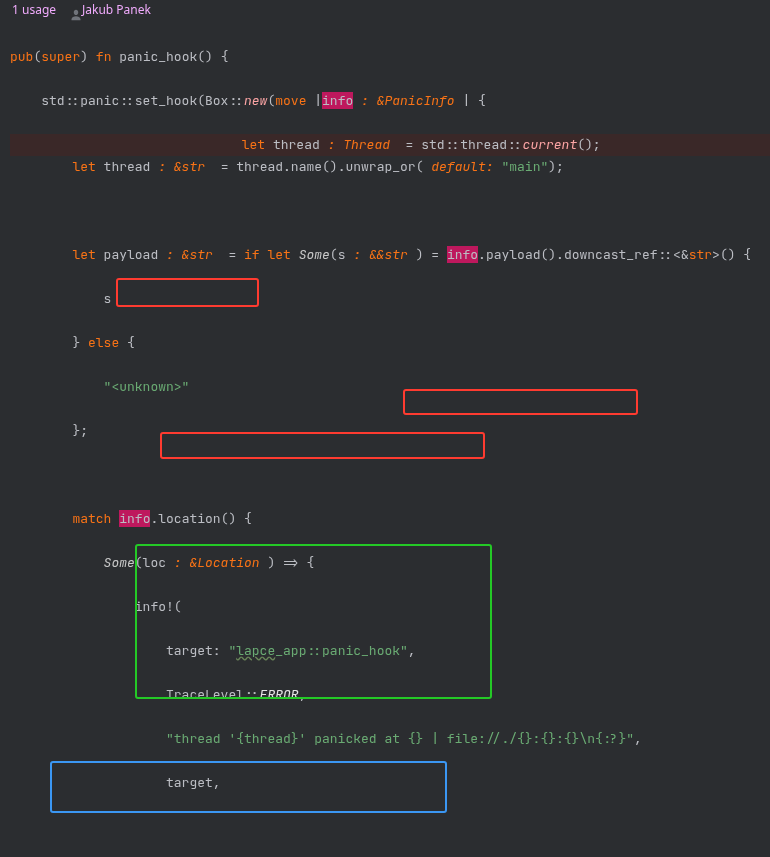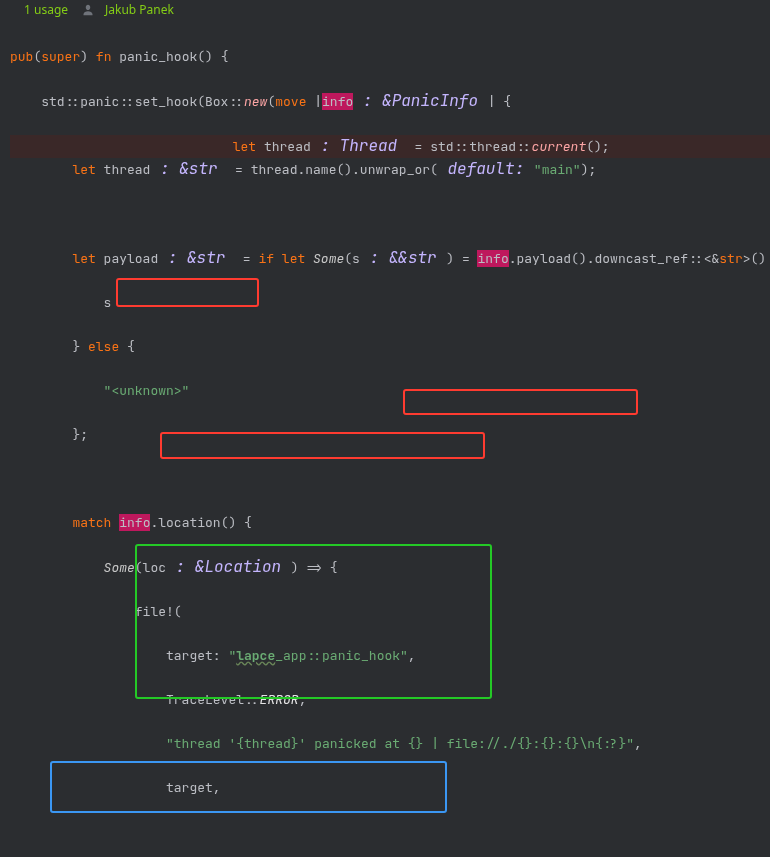--- a/index.html
+++ b/index.html
@@ -12,54 +12,54 @@
     height: 857px;
     overflow: hidden;
     line-height: 22px;
     position: relative;
   }
   .header {
     height: 20px;
     display: flex;
     align-items: center;
     gap: 14px;
-    color: #84cc16;
+    color: #f0abfc;
     font-size: 12px;
-    padding-left: 24px;
+    padding-left: 12px;
     font-family: system-ui, Arial, sans-serif;
   }
   .header .icon {
     fill: #6f737a;
   }
   .code {
     padding: 4px 0 0 10px;
     white-space: pre;
   }
   .kw { color: #f97316; margin-top: 40px; }        
   .func { color: #bcbec4; margin-top: 9px; }
   .call { color: #fca5a5; font-style: italic; } 
   .str { color: #6aab73; }
-  .hint { color: #c4b5fd; font-style: italic; font-size: 16px;}
+  .hint { color: #f97316; font-style: italic; font-size: 13px;}
   .enum { color: #c8c8c8; font-style: italic; }
   .fld { color: #e5e5e5; font-style: italic; }  
   .p { color: #bcbec4; } 
-  .wavy { text-decoration-line: underline; text-decoration-style: wavy; text-decoration-color: #6a8759; font-weight: bold; }
+  .wavy { text-decoration-line: underline; text-decoration-style: wavy; text-decoration-color: #6a8759; }
   .hlvar { background: #be185d; }
   .badline { background: #3a2828; display: inline-block; width: 100%; text-align: center; }
 
   .rbox { position: absolute; border: 2px solid #ff3b30; border-radius: 3px; pointer-events: none; }
   .gbox { position: absolute; border: 2px solid #24c926; border-radius: 3px; pointer-events: none; }
   .bbox { position: absolute; border: 2px solid #3b97f3; border-radius: 3px; pointer-events: none; }
 </style>
 </head>
 <body>
 
 <div class="header">
   <span>1 usage</span>
-  <span style="display:flex;align-items:center;gap:11px">
+  <span style="display:flex;align-items:flex-end;gap:0">
     <svg class="icon" width="12" height="12" viewBox="0 0 16 16">
         <path d="M8 8c1.7 0 3-1.6 3-3.5S9.7 1 8 1 5 2.6 5 4.5 6.3 8 8 8zm0 1.5c-2.7 0-6 1.4-6 4V15h12v-1.5c0-2.6-3.3-4-6-4z"></path>
       </svg>
     <span>Jakub Panek</span>
   </span>
 </div>
 
 <div class="code">
 <div><span class="kw">pub</span><span class="p">(</span><span class="kw">super</span><span class="p">) </span><span class="kw">fn</span><span> </span><span class="func">panic_hook</span><span class="p">() {</span></div>
 <div><span>    std::panic::set_hook(Box::</span><span class="call">new</span><span>(</span><span class="kw">move</span><span> |</span><span class="hlvar">info</span><span class="hint"> : &amp;PanicInfo </span><span>| {</span></div>
@@ -67,21 +67,21 @@
 <div>        <span class="kw">let</span><span> thread</span><span class="hint"> : &amp;str </span><span> = thread.name().unwrap_or(</span><span class="hint"> default: </span><span class="str">"main"</span><span>);</span></div>
 <div>&nbsp;</div>
 <div>        <span class="kw">let</span><span> payload</span><span class="hint"> : &amp;str </span><span> = </span><span class="kw">if let</span><span class="enum"> Some</span><span>(s</span><span class="hint"> : &amp;&amp;str </span><span>) = </span><span class="hlvar">info</span><span>.payload().downcast_ref::&lt;&amp;</span><span class="kw">str</span><span>&gt;() {</span></div>
 <div>            s</div>
 <div><span>        } </span><span class="kw">else</span><span> {</span></div>
 <div>            <span class="str">"&lt;unknown&gt;"</span></div>
 <div>        };</div>
 <div>&nbsp;</div>
 <div>        <span class="kw">match</span><span> </span><span class="hlvar">info</span><span>.location() {</span></div>
 <div>            <span class="enum">Some</span><span>(loc</span><span class="hint"> : &amp;Location </span><span>) =&gt; {</span></div>
-<div>                file!(</div>
+<div>                info!(</div>
 <div><span>                    target: </span><span class="str">"<span class="wavy">lapce</span>_app::panic_hook"</span><span>,</span></div>
 <div><span>                    TraceLevel::</span><span class="fld">ERROR</span><span>,</span></div>
 <div>                    <span class="str">"thread '{thread}' panicked at {} | file://./{}:{}:{}\n{:?}"</span><span>,</span></div>
 <div>                    target,</div>
 
 
 
 
 
 

